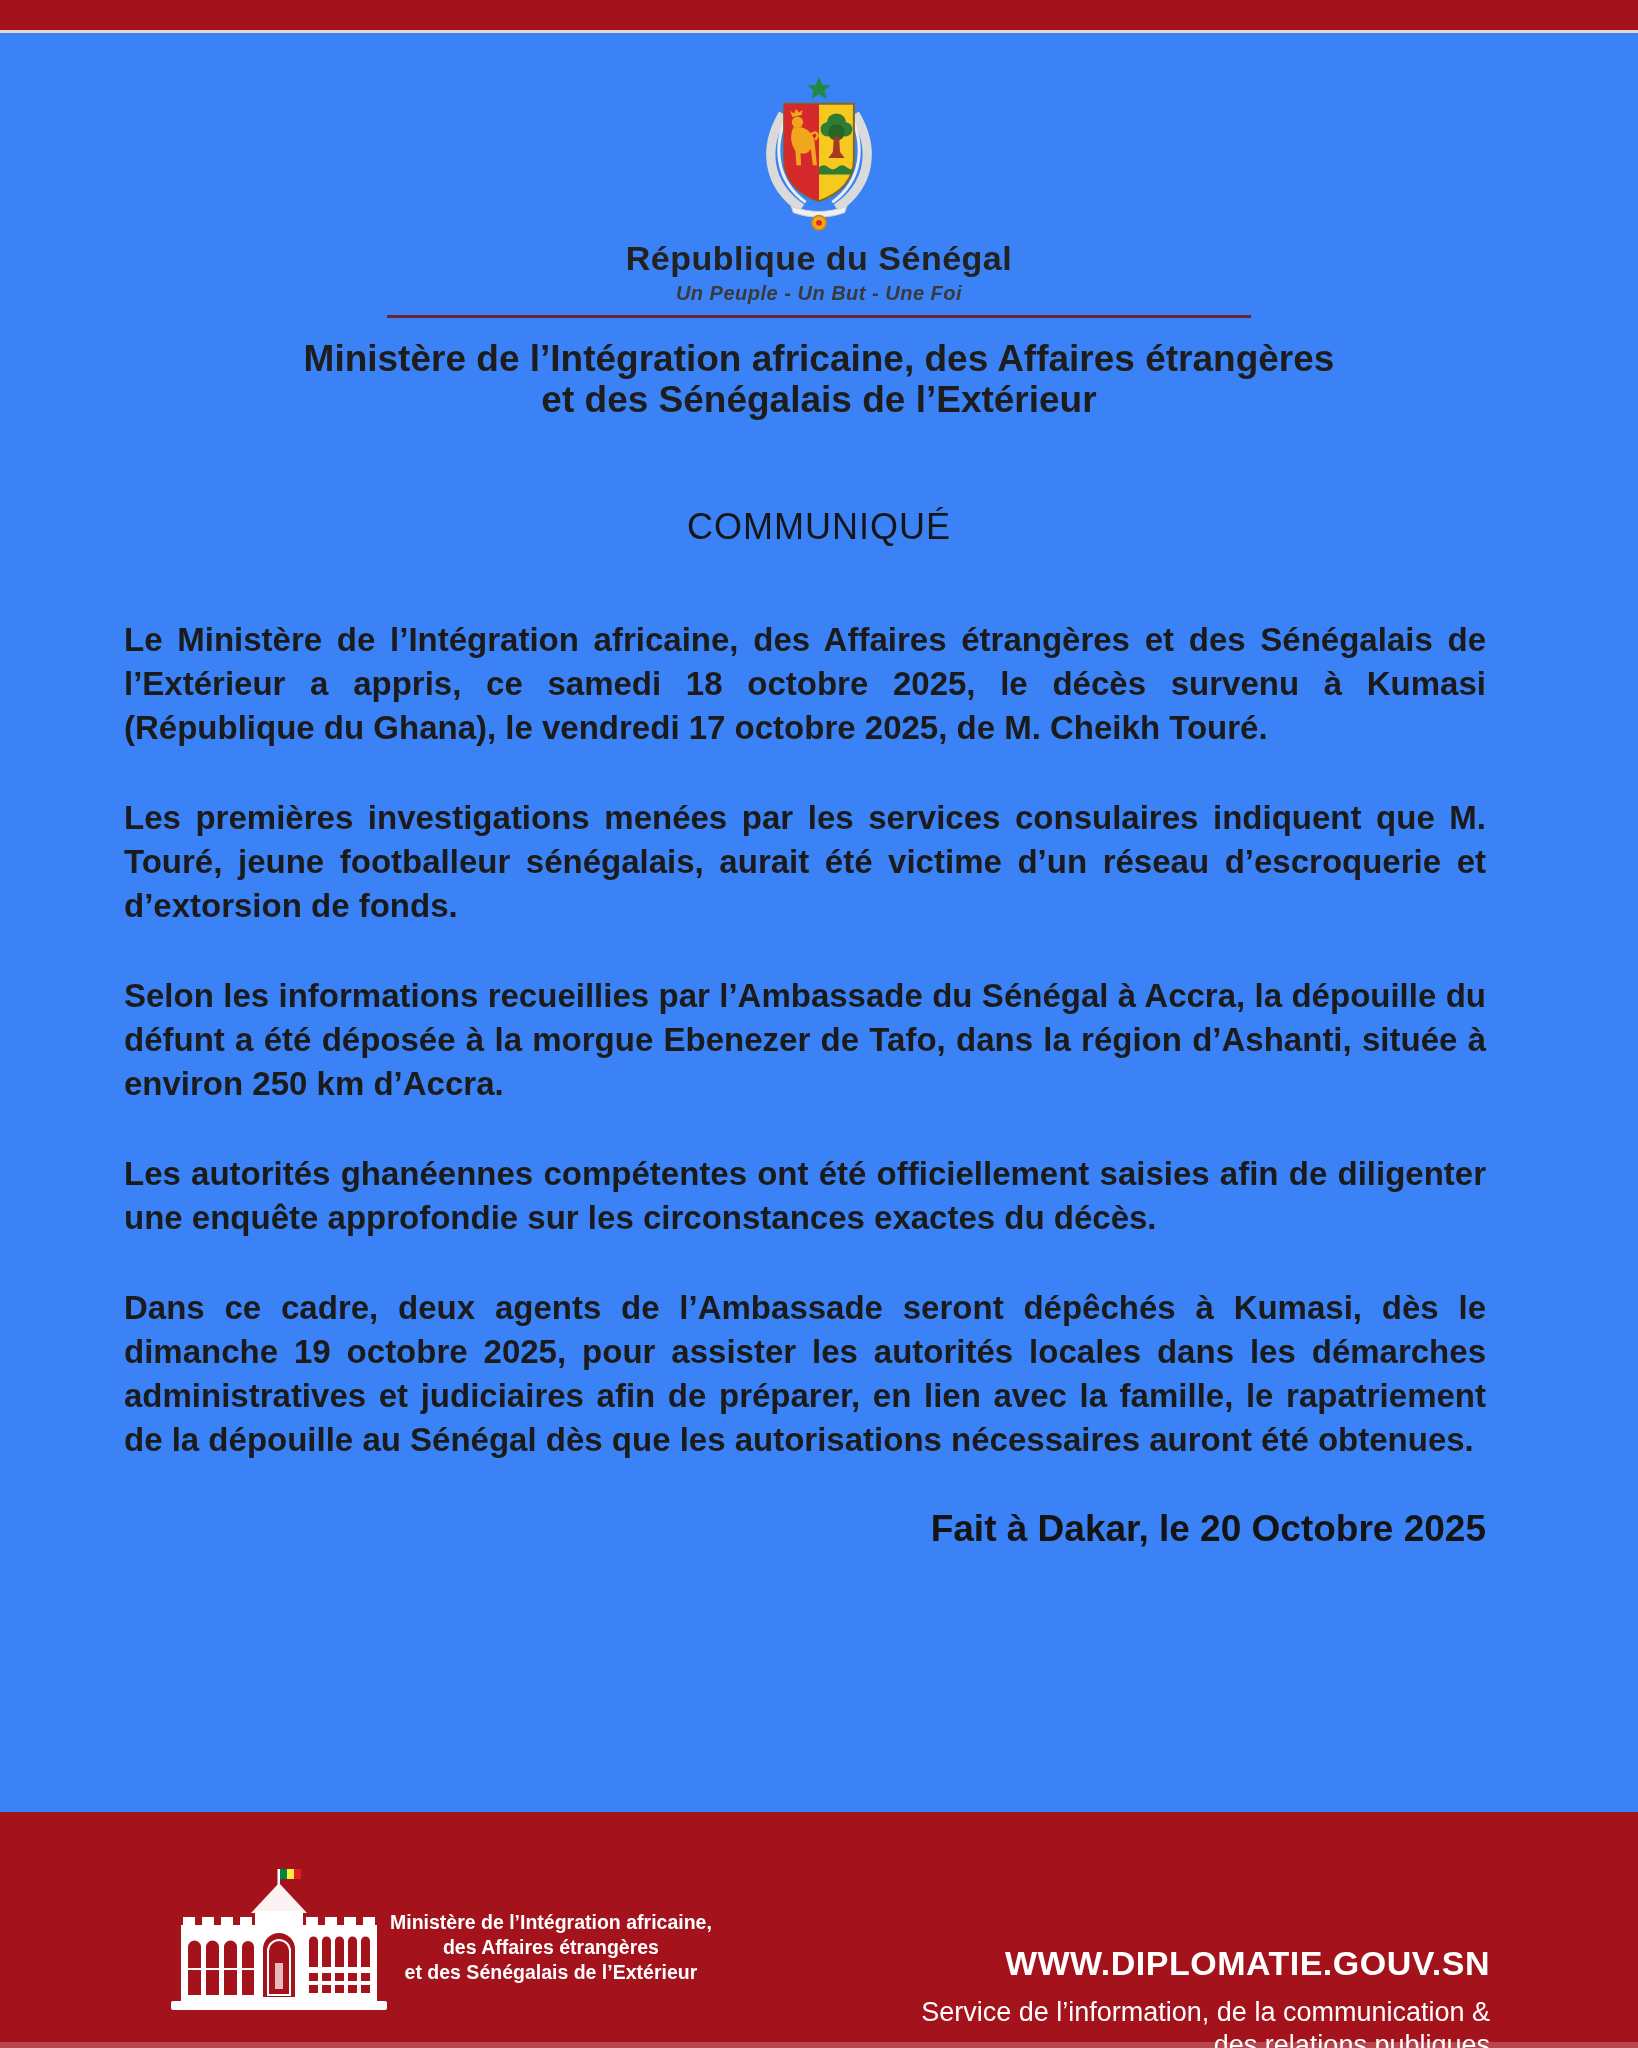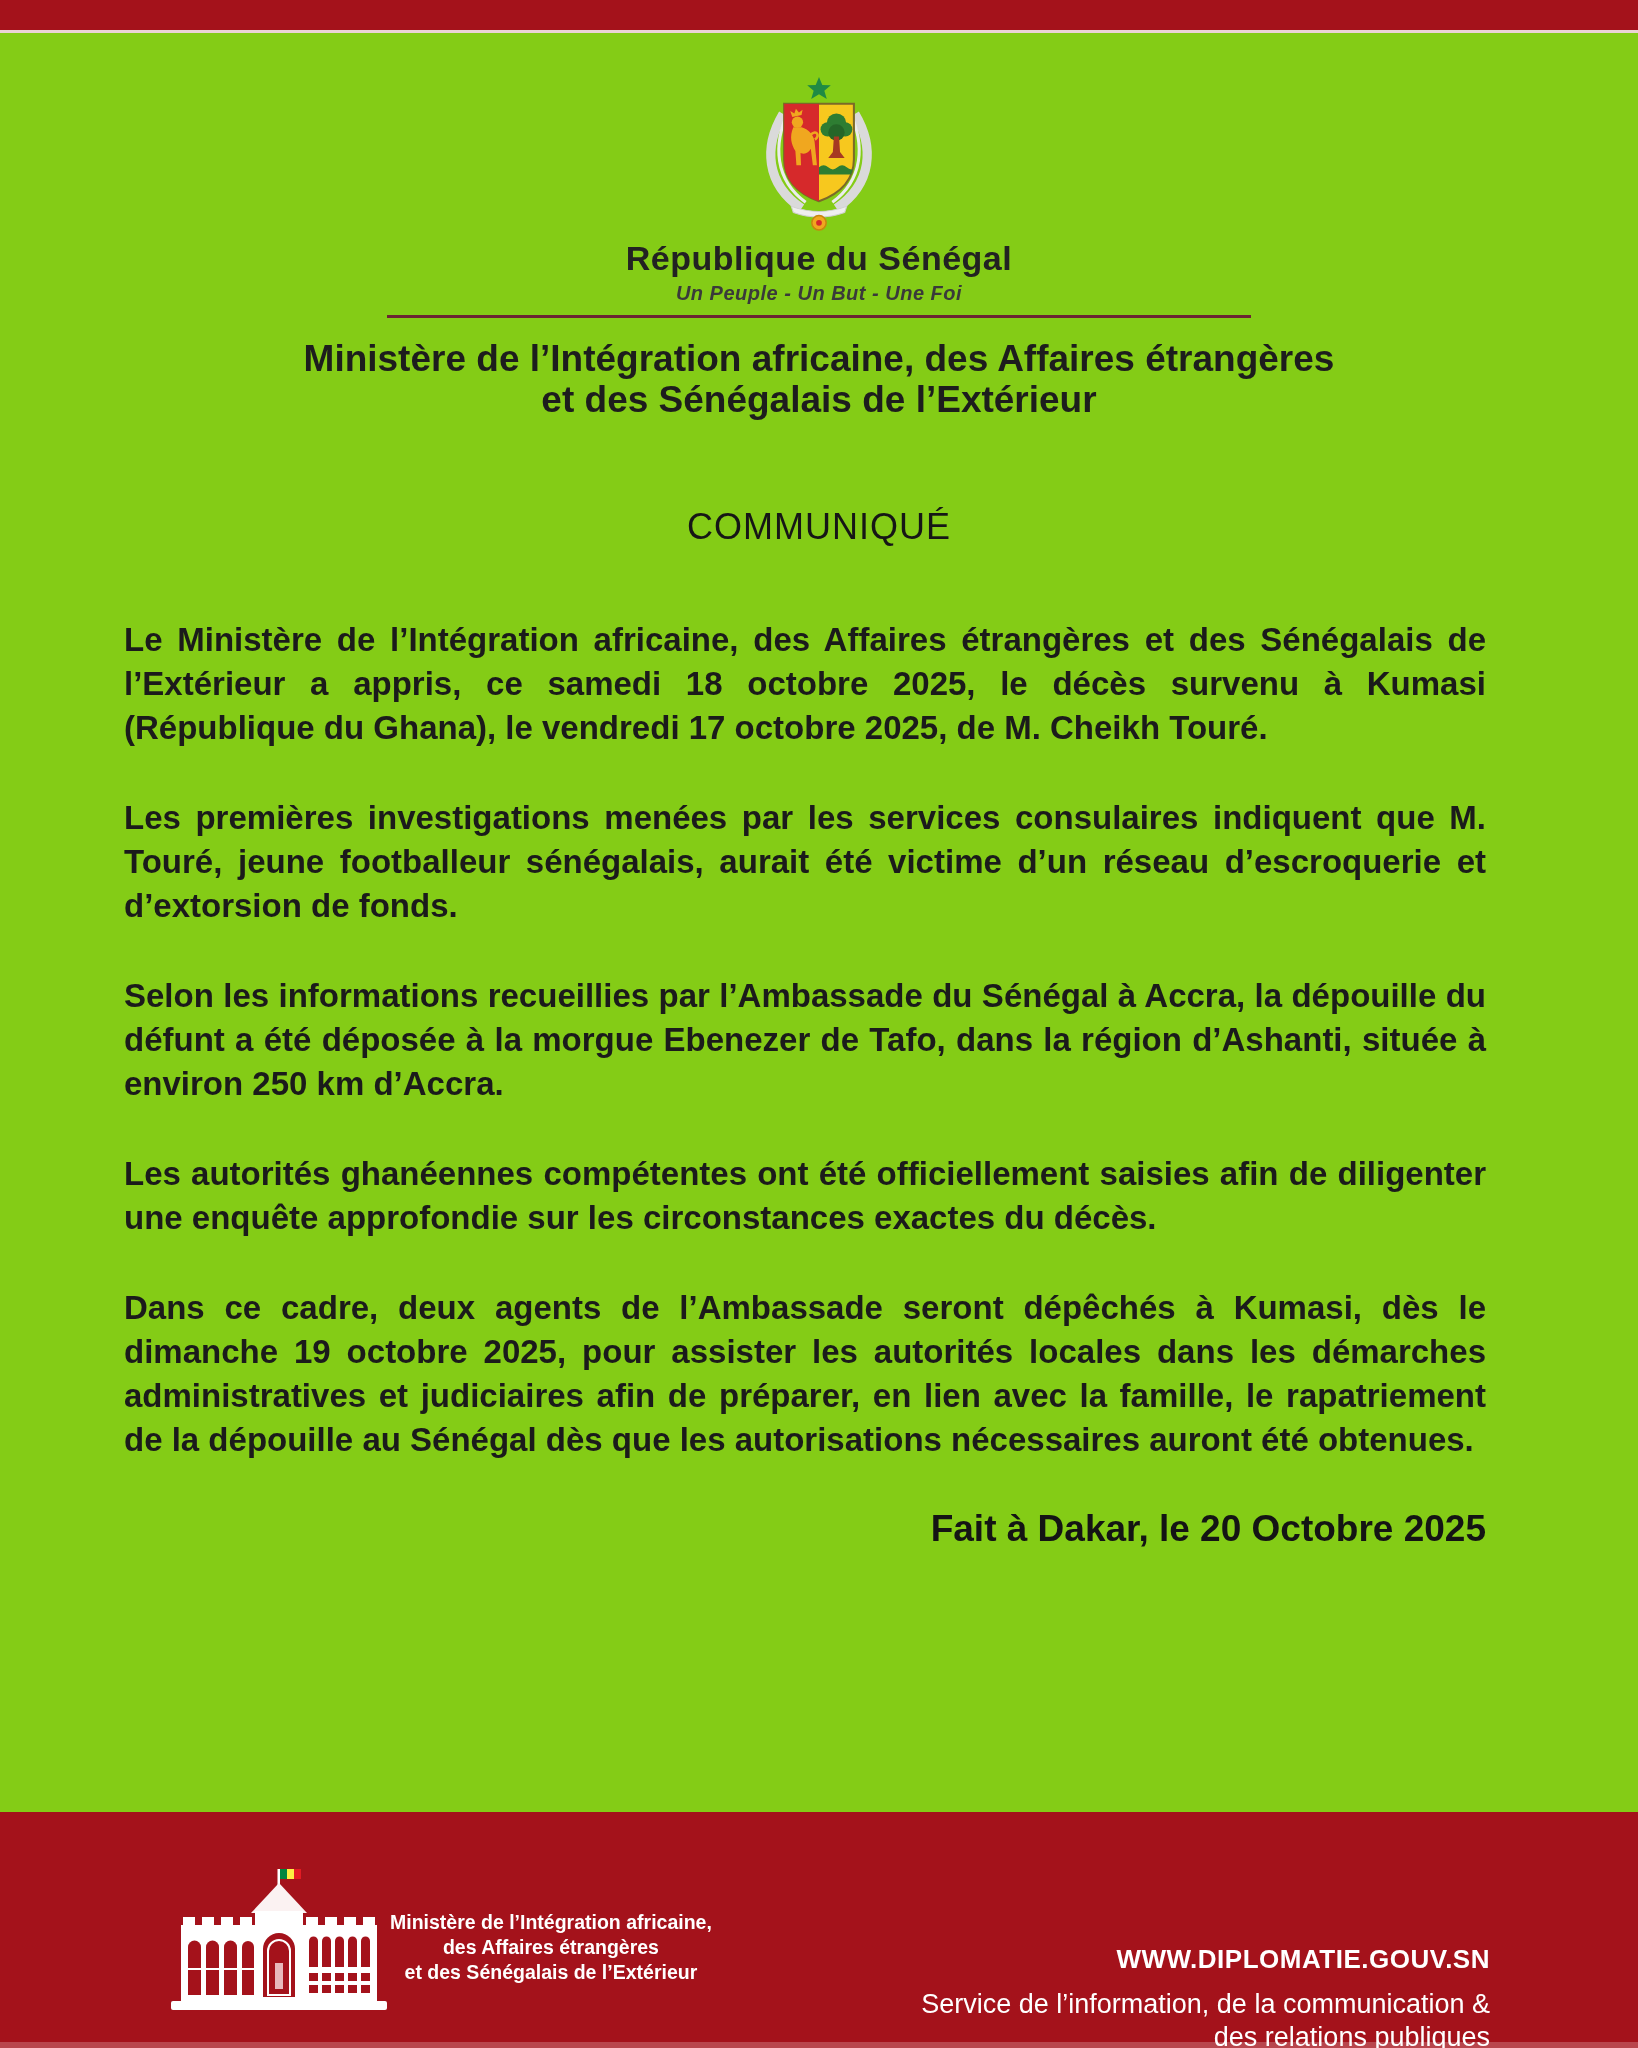--- a/index.html
+++ b/index.html
@@ -1,19 +1,19 @@
 <!DOCTYPE html>
 <html><head>
 <meta charset="utf-8">
 <style>
   html,body{margin:0;padding:0;background:#ffffff;}
   .page{
     position:relative;
     width:1638px;height:2048px;
-    background:#84cc16;
+    background:#3b82f6;
     font-family:"Liberation Sans", sans-serif;
     color:#1b1b1b;
     overflow:hidden;
   }
   .top-bar{
     height:30px;background:#A4121B;
     border-bottom:3px solid #EBD3D5;
   }
   .header{text-align:center;}
   .emblem{margin-top:44px;}
@@ -68,21 +68,21 @@
   .footer-ministry{
     margin-top:10px;
     color:#ffffff;font-size:19.5px;font-weight:bold;line-height:25px;
     text-align:center;
   }
   .footer-right{
     margin-top:108px;
     text-align:right;color:#ffffff;
   }
   .website{
-    font-size:26px;font-weight:bold;letter-spacing:0.5px;
+    font-size:34px;font-weight:bold;letter-spacing:0.5px;
   }
   .service{
     margin-top:13px;
     font-size:27px;font-weight:normal;line-height:33px;
   }
 </style>
 </head>
 <body>
 
 <div class="page">

